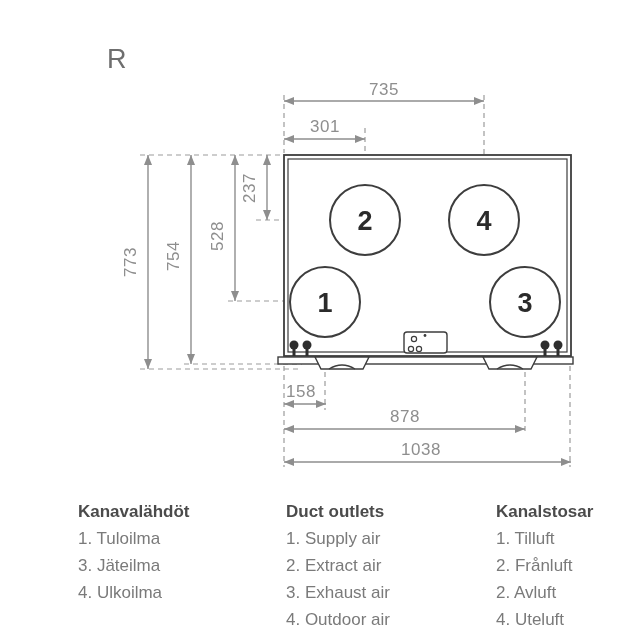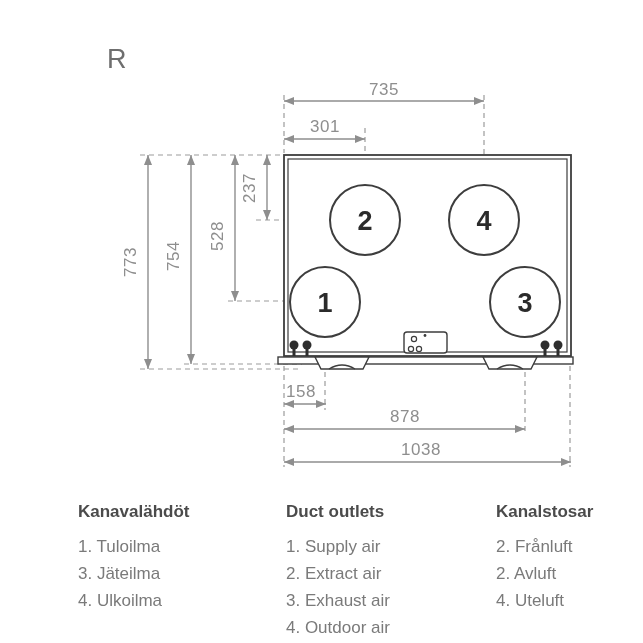--- a/index.html
+++ b/index.html
@@ -7,21 +7,21 @@
     position:relative;width:643px;height:643px;background:#ffffff;
     font-family:"Liberation Sans",sans-serif;overflow:hidden;
   }
   .rev{
     position:absolute;left:107px;top:44px;font-size:27px;color:#6e6e6e;
   }
   svg text{font-family:"Liberation Sans",sans-serif;}
   .dim-text{font-size:17px;fill:#8e8e8e;letter-spacing:.5px;}
   .num-text{font-size:27px;font-weight:700;fill:#2b2b2b;text-anchor:middle;}
   .legend-col{position:absolute;top:498px;font-size:17px;line-height:27px;}
-  .legend-head{font-weight:700;color:#4b4b4b;margin-bottom:8px;}
+  .legend-head{font-weight:700;color:#4b4b4b;margin-bottom:0px;}
   .legend-item{color:#7a7a7a;}
 </style>
 </head>
 <body>
 
 <div class="canvas">
 
   <div class="rev">R</div>
 
   <svg width="643" height="490" viewBox="0 0 643 490" style="position:absolute;left:0;top:0;">
@@ -127,18 +127,19 @@
   <div class="legend-col" style="left:286px">
     <div class="legend-head">Duct outlets</div>
     <div class="legend-item">1. Supply air</div>
     <div class="legend-item">2. Extract air</div>
     <div class="legend-item">3. Exhaust air</div>
     <div class="legend-item">4. Outdoor air</div>
   </div>
 
   <div class="legend-col" style="left:496px">
     <div class="legend-head">Kanalstosar</div>
+    <div class="legend-item">1. Tilluft</div>
     <div class="legend-item">2. Frånluft</div>
     <div class="legend-item">2. Avluft</div>
     <div class="legend-item">4. Uteluft</div>
   </div>
 
 </div>
 
 </body></html>

